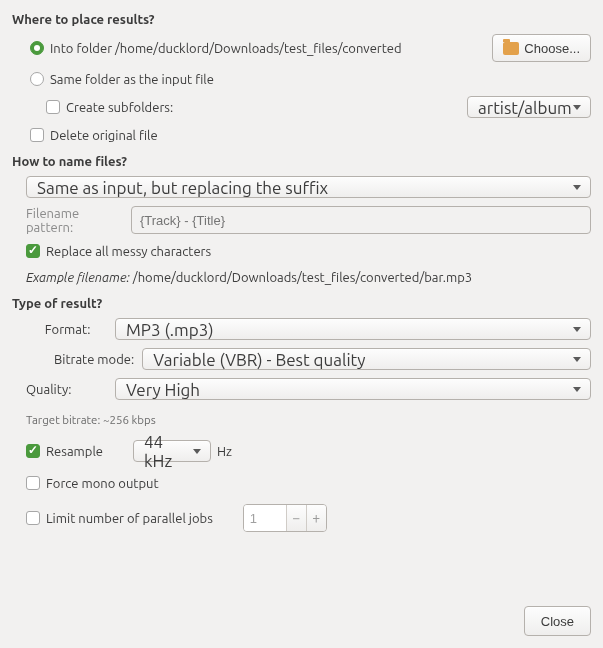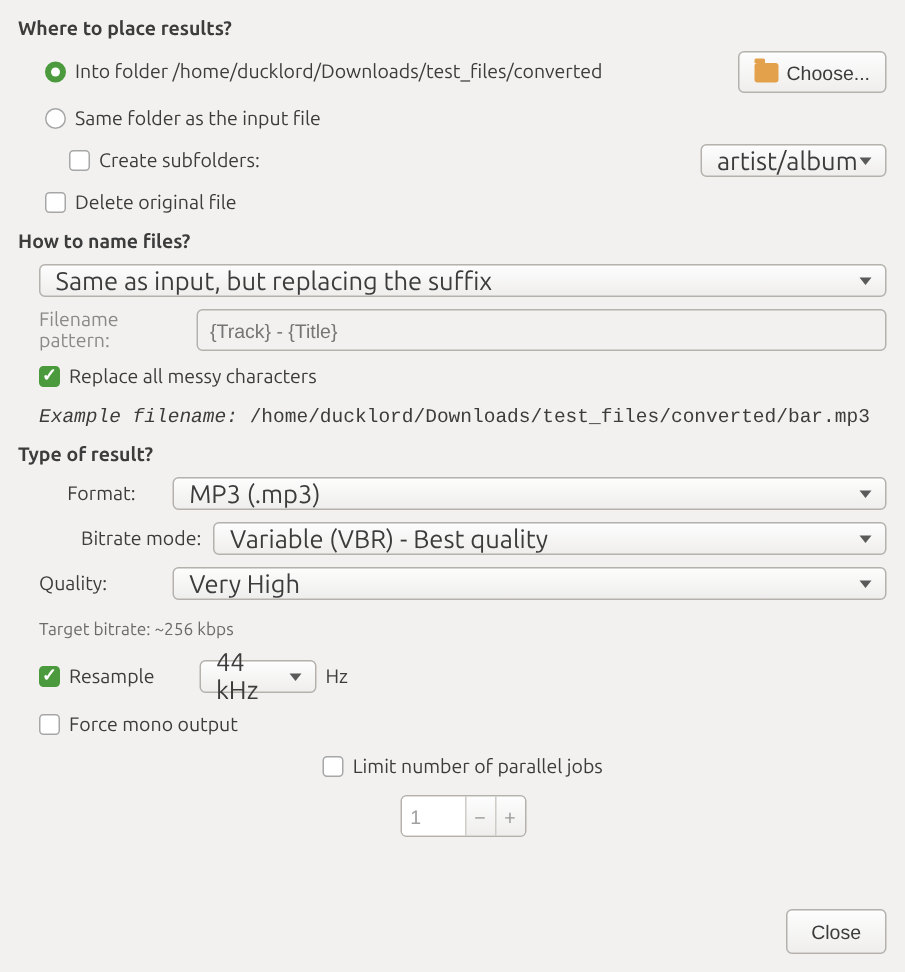--- a/index.html
+++ b/index.html
@@ -235,21 +235,21 @@
     <input class="text-input disabled" disabled="" placeholder="{Track} - {Title}" style="">
   </div>
 
   <div class="row" style="padding-left:26px;">
     <label class="clk">
       <input type="checkbox" checked="" style="">
       <span>Replace all messy characters</span>
     </label>
   </div>
 
-  <div class="row" style="padding-left:26px;font-family:Liberation Mono, monospace;">
+  <div class="row" style="padding-left:26px;">
     <span class="italic">
       <span>Example filename: </span><span style="font-style:normal">/home/ducklord/Downloads/test_files/converted/bar.mp3</span>
     </span>
   </div>
 
   <div class="section-title">Type of result?</div>
 
   <div class="row gap6" style="padding-left:26px;padding-right:12px;text-align:center;">
     <div class="label-col dark">Format:</div>
     <div class="combo full">
@@ -287,21 +287,21 @@
     <span>Hz</span>
   </div>
 
   <div class="row" style="padding-left:26px;padding-top:10px;">
     <label class="clk">
       <input type="checkbox" style="">
       <span>Force mono output</span>
     </label>
   </div>
 
-  <div class="row gap6" style="padding-left:26px;padding-top:10px;flex-direction:column;">
+  <div class="row gap6" style="padding-left:26px;padding-top:10px;">
     <label class="clk">
       <input type="checkbox" style="">
       <span>Limit number of parallel jobs</span>
     </label>
     <div style="width:18px"></div>
     <div class="spinner">
       <input disabled="" value="1" style="">
       <div class="spin-btn">−</div>
       <div class="spin-btn">+</div>
     </div>

